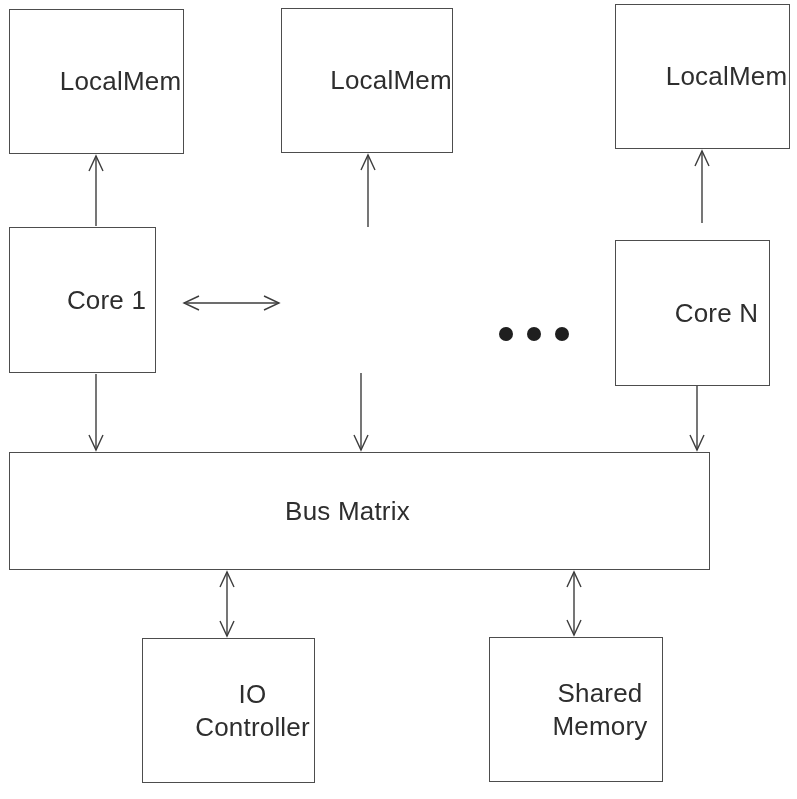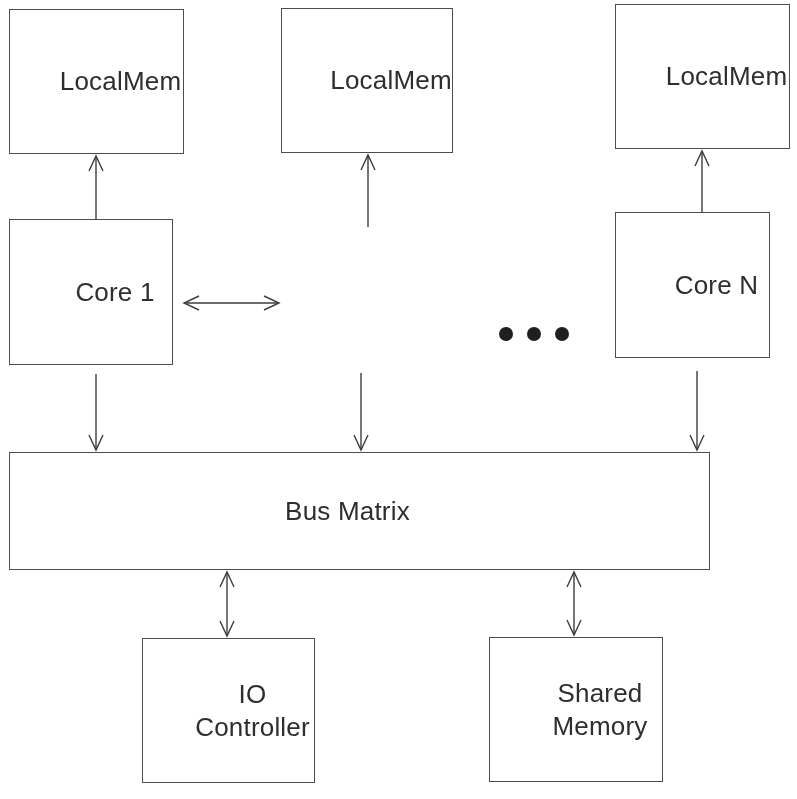--- a/index.html
+++ b/index.html
@@ -80,26 +80,26 @@
   </div>
 
   <div class="node" style="left:281px; top:8px; width:172px; height:145px">
     <span class="node-label">LocalMem</span>
   </div>
 
   <div class="node" style="left:615px; top:4px; width:175px; height:145px">
     <span class="node-label">LocalMem</span>
   </div>
 
-  <div class="node" style="left:9px; top:219px; width:164px; height:146px">
+  <div class="node" style="left:9px; top:227px; width:147px; height:146px">
     <span class="node-label">Core 1</span>
   </div>
 
 
-  <div class="node" style="left:615px; top:212px; width:155px; height:146px">
+  <div class="node" style="left:615px; top:240px; width:155px; height:146px">
     <span class="node-label">Core N</span>
   </div>
 
   <div class="node" style="left:9px; top:452px; width:701px; height:118px">
     <span class="node-label bus-label-offset">Bus Matrix</span>
   </div>
 
   <div class="node" style="left:489px; top:637px; width:174px; height:145px">
     <span class="node-label" style="max-width:150px">Shared Memory</span>
   </div>

